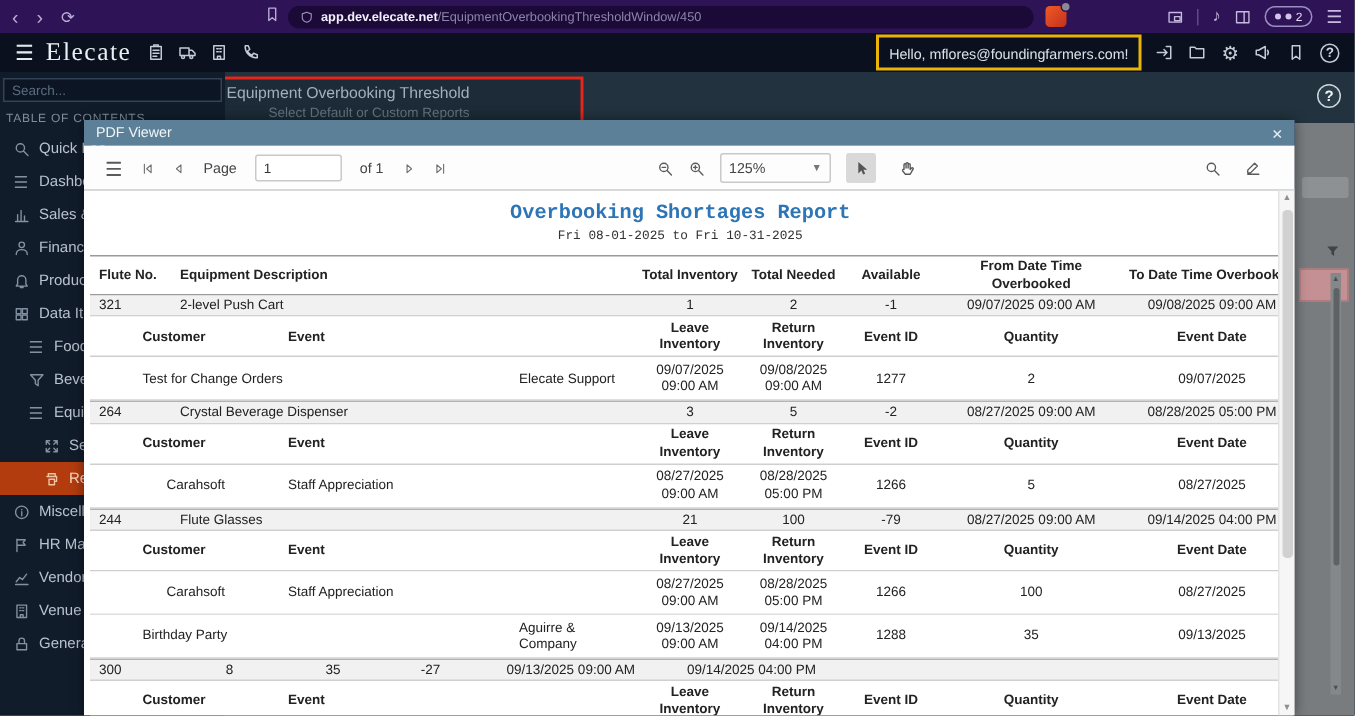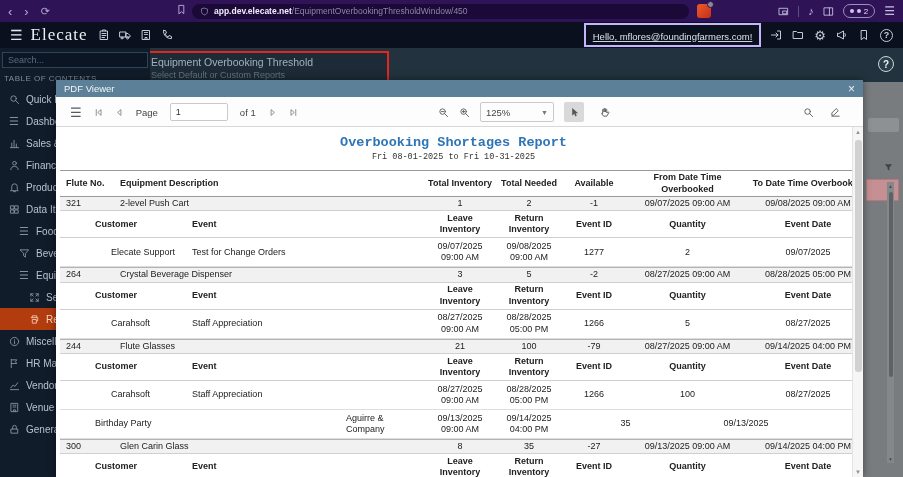--- a/index.html
+++ b/index.html
@@ -28,33 +28,33 @@
   #tab-pill { display:flex; align-items:center; gap:3px; border:1px solid #9a8fc0; border-radius:8px;
     height:14px; padding:0 6px; font-size:8px; color:#e5def5; }
   .pill-dot { width:4px; height:4px; border-radius:50%; background:#cfc5ea; }
 
   
   #app-header { left:0; top:22px; width:903px; height:26px; background:#0a101d; display:flex;
     align-items:center; padding:0 10px; color:#cdd4dc; }
   #app-menu-icon { font-size:14px; color:#e3e8ee; }
   #logo { font-family:"Liberation Serif", serif; font-size:17px; color:#eceff3; letter-spacing:1px; margin:0 10px 0 8px; }
   .hdr-ic { font-size:12px; color:#c3cbd4; margin-right:9px; }
-  #greeting-box { margin-left:auto; border:2px solid #c4b5fd; padding:1px 7px;text-decoration:underline; }
+  #greeting-box { margin-left:auto; border:2px solid #eab308; padding:1px 7px; }
   #greeting { font-size:9.5px; color:#dbe1e7; white-space:nowrap; }
   #hdr-right { display:flex; align-items:center; gap:10px; margin-left:9px; }
   #help-circle-hdr { width:13px; height:13px; border:1.5px solid #c3cbd4; border-radius:50%;
     font-size:9px; font-weight:bold; display:flex; align-items:center; justify-content:center; }
 
   
   #banner-bar { left:150px; top:48px; width:753px; height:34px; background:#22333f; }
   #banner-box { left:117px; top:51px; width:272px; height:33px; border:2px solid #e5261d;
     display:flex; align-items:center; gap:4px; padding-left:5px; background:rgba(18,28,40,.35); }
   #banner-printer { font-size:23px; color:#96a4af; }
   #banner-title { font-size:10.5px; color:#a2b0bb; }
-  #banner-sub { font-size:9px; color:#64747f; margin-top:2px; }
+  #banner-sub { font-size:9px; color:#64747f; margin-top:2px;text-align:right; }
   #help-bubble { right:9px; top:56px; width:16px; height:16px; background:#2b3d49; border:1.5px solid #cdd5da;
     border-radius:50%; color:#eef2f5; font-size:10px; font-weight:bold; display:flex; align-items:center;
     justify-content:center; position:absolute; }
 
   
   #sidebar { left:0; top:48px; width:150px; height:429px; background:#111c2b; }
   #side-search { display:block; margin:4px 2px 0 2px; width:146px; height:16px; background:#0c1523;
     border:1px solid #324257; color:#8794a5; font-size:9px; padding:0 5px; font-family:"Liberation Sans",sans-serif; }
   #side-search::placeholder { color:#5b6b7e; }
   #toc-label { margin:6px 0 0 4px; font-size:8px; color:#7f8c9a; letter-spacing:.5px; }
@@ -491,22 +491,22 @@
               <div class="tcell al bold" style="width: 97px; flex: 0 0 97px;">Customer</div>
               <div class="tcell al bold" style="width: 235px; flex: 0 0 235px;">Event</div>
               <div class="tcell bold" style="width: 70px; flex: 0 0 70px;">Leave Inventory</div>
               <div class="tcell bold" style="width: 68px; flex: 0 0 68px;">Return Inventory</div>
               <div class="tcell bold" style="width: 62px; flex: 0 0 62px;">Event ID</div>
               <div class="tcell bold" style="width: 125px; flex: 0 0 125px;">Quantity</div>
               <div class="tcell bold" style="width: 116px; flex: 0 0 116px;">Event Date</div>
             </div>
             <div class="trow r-detail">
               <div class="tcell" style="width: 33px; flex: 0 0 33px; padding-left: 6px;"></div>
+              <div class="tcell al" style="width: 235px; flex: 0 0 235px;">Test for Change Orders</div>
               <div class="tcell al cust-val" style="width: 97px; flex: 0 0 97px;">Elecate Support</div>
-              <div class="tcell al" style="width: 235px; flex: 0 0 235px;">Test for Change Orders</div>
               <div class="tcell" style="width: 70px; flex: 0 0 70px;">09/07/2025 09:00 AM</div>
               <div class="tcell" style="width: 68px; flex: 0 0 68px;">09/08/2025 09:00 AM</div>
               <div class="tcell" style="width: 62px; flex: 0 0 62px;">1277</div>
               <div class="tcell" style="width: 125px; flex: 0 0 125px;">2</div>
               <div class="tcell" style="width: 116px; flex: 0 0 116px;">09/07/2025</div>
             </div>
             <div class="trow r-group group-sep">
               <div class="tcell al" style="width: 58px; flex: 0 0 58px; padding-left: 6px;">264</div>
               <div class="tcell al" style="width: 307px; flex: 0 0 307px;">Crystal Beverage Dispenser</div>
               <div class="tcell" style="width: 70px; flex: 0 0 70px;">3</div>
@@ -563,26 +563,26 @@
               <div class="tcell" style="width: 62px; flex: 0 0 62px;">1266</div>
               <div class="tcell" style="width: 125px; flex: 0 0 125px;">100</div>
               <div class="tcell" style="width: 116px; flex: 0 0 116px;">08/27/2025</div>
             </div>
             <div class="trow r-detail">
               <div class="tcell" style="width: 33px; flex: 0 0 33px; padding-left: 6px;"></div>
               <div class="tcell al" style="width: 235px; flex: 0 0 235px;">Birthday Party</div>
               <div class="tcell al cust-val" style="width: 97px; flex: 0 0 97px;">Aguirre &amp; Company</div>
               <div class="tcell" style="width: 70px; flex: 0 0 70px;">09/13/2025 09:00 AM</div>
               <div class="tcell" style="width: 68px; flex: 0 0 68px;">09/14/2025 04:00 PM</div>
+              <div class="tcell" style="width: 62px; flex: 0 0 62px;">1288</div>
               <div class="tcell" style="width: 125px; flex: 0 0 125px;">35</div>
               <div class="tcell" style="width: 116px; flex: 0 0 116px;">09/13/2025</div>
             </div>
             <div class="trow r-group group-sep">
               <div class="tcell al" style="width: 58px; flex: 0 0 58px; padding-left: 6px;">300</div>
-              <div class="tcell al" style="width: 307px; flex: 0 0 307px;">Glen Carin Glass</div>
               <div class="tcell" style="width: 70px; flex: 0 0 70px;">8</div>
               <div class="tcell" style="width: 68px; flex: 0 0 68px;">35</div>
               <div class="tcell" style="width: 62px; flex: 0 0 62px;">-27</div>
               <div class="tcell" style="width: 125px; flex: 0 0 125px;">09/13/2025 09:00 AM</div>
               <div class="tcell" style="width: 116px; flex: 0 0 116px;">09/14/2025 04:00 PM</div>
             </div>
             <div class="trow r-subhead">
               <div class="tcell bold" style="width: 33px; flex: 0 0 33px; padding-left: 6px;"></div>
               <div class="tcell al bold" style="width: 97px; flex: 0 0 97px;">Customer</div>
               <div class="tcell al bold" style="width: 235px; flex: 0 0 235px;">Event</div>

